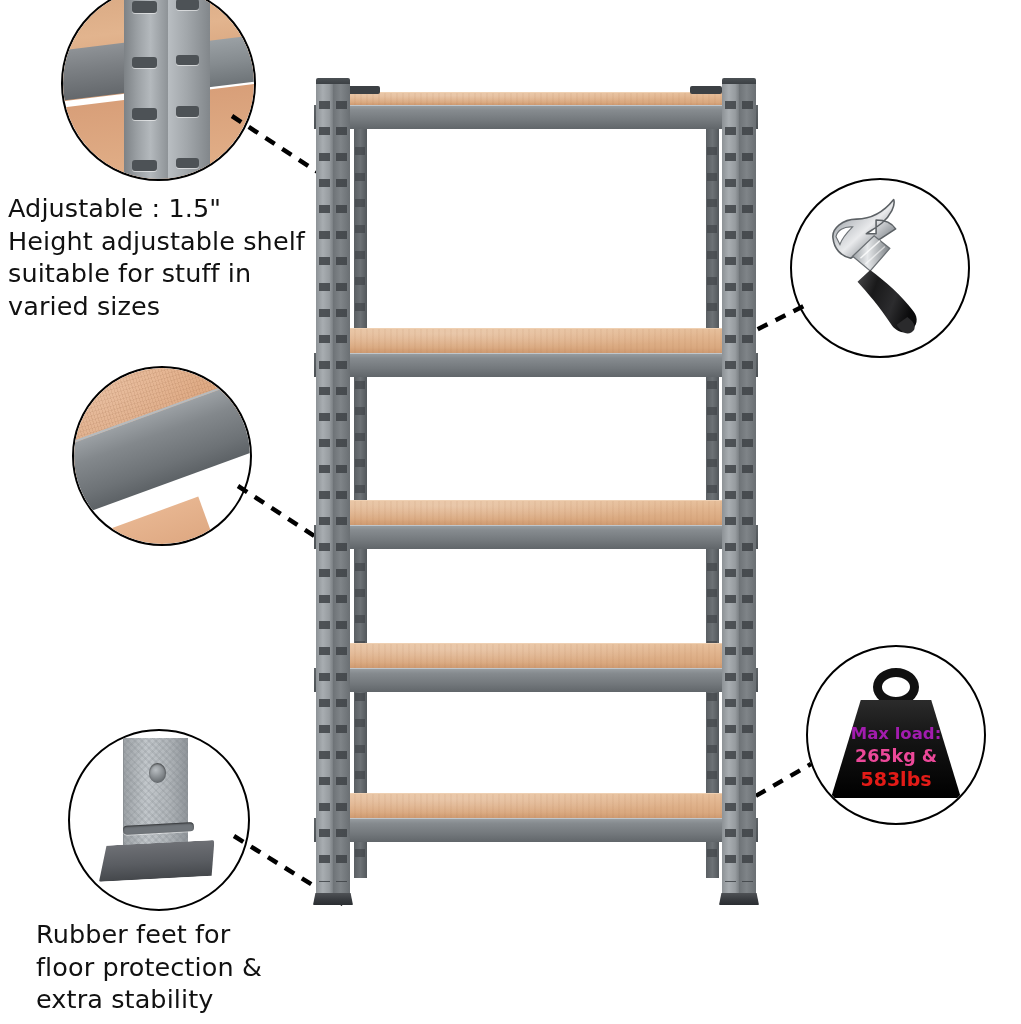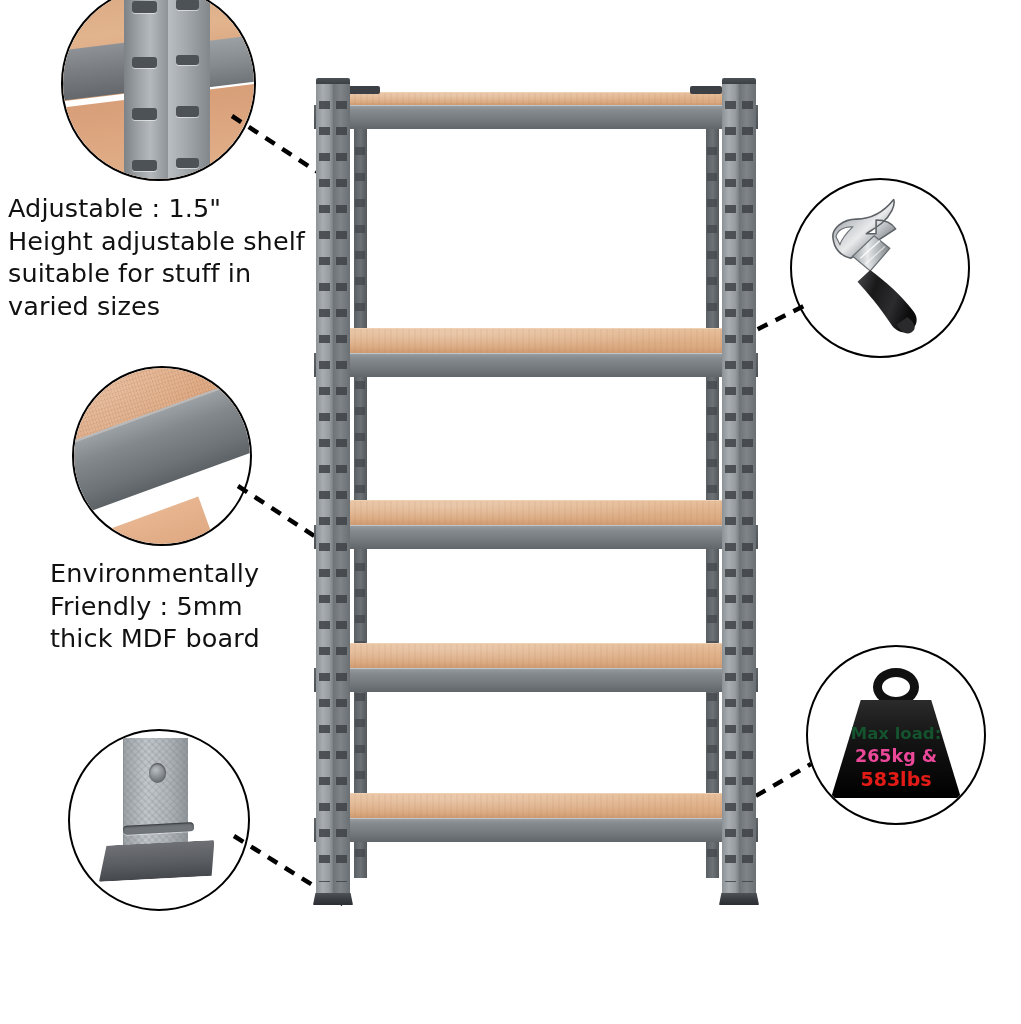--- a/index.html
+++ b/index.html
@@ -181,21 +181,21 @@
     border-radius: 50%;
     box-sizing: border-box;
   }
   .weight-label {
     position: absolute; left: 0; width: 100%;
     text-align: center;
     font-family: "DejaVu Sans", "Liberation Sans", sans-serif;
     font-weight: bold;
     line-height: 1.02;
   }
-  #wl-max   { top: 45%;   font-size: 16.5px; color: #14532d; }
+  #wl-max   { top: 45%;   font-size: 16.5px; color: #a21caf; }
   #wl-kg    { top: 57.5%; font-size: 17.5px; color: #ec4899; }
   #wl-lbs   { top: 70%;   font-size: 19px; color: #e21b17; }
 
   
   .leader { position: absolute; overflow: visible; }
   #leader-1 { left: 230px; top: 110px;  width: 110px; height: 80px; }
   #leader-2 { left: 236px; top: 480px;  width: 110px; height: 80px; }
   #leader-3 { left: 232px; top: 830px;  width: 115px; height: 80px; }
   #leader-4 { left: 700px; top: 300px;  width: 110px; height: 60px; }
   #leader-5 { left: 700px; top: 760px;  width: 115px; height: 70px; }
@@ -507,20 +507,20 @@
       </div>
     </div>
 
   </div>
 
   <div class="callout-text" id="txt-adjustable">Adjustable : 1.5"
 Height adjustable shelf
 suitable for stuff in
 varied sizes</div>
 
-  <div class="callout-text" id="txt-eco">Environmentally
-Friendly : 5mm
-thick MDF board</div>
-
+
+  <div class="callout-text" id="txt-feet">Rubber feet for
+floor protection &amp;
+extra stability</div>
 
 
 
 </div>
 
 </body></html>

